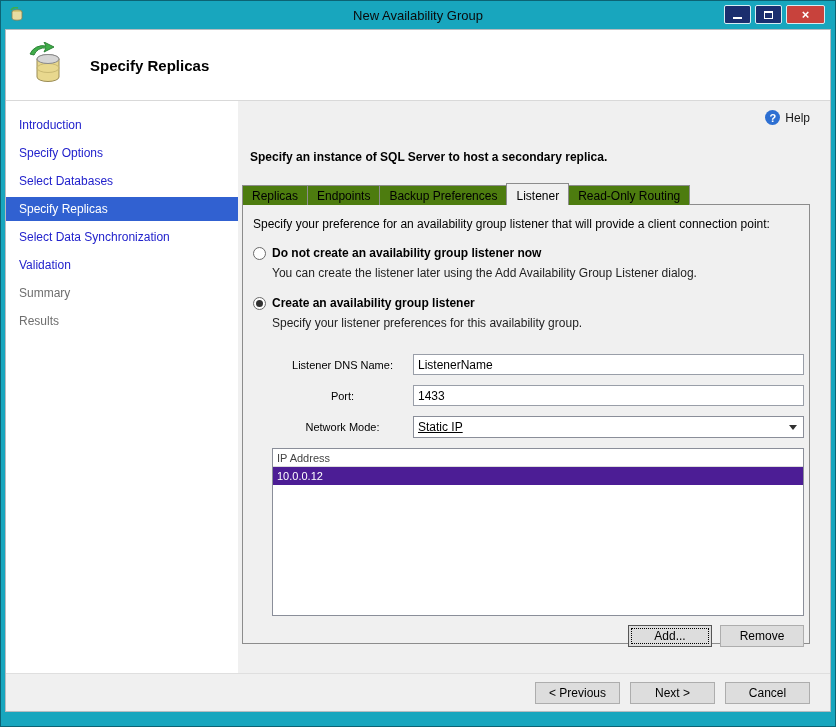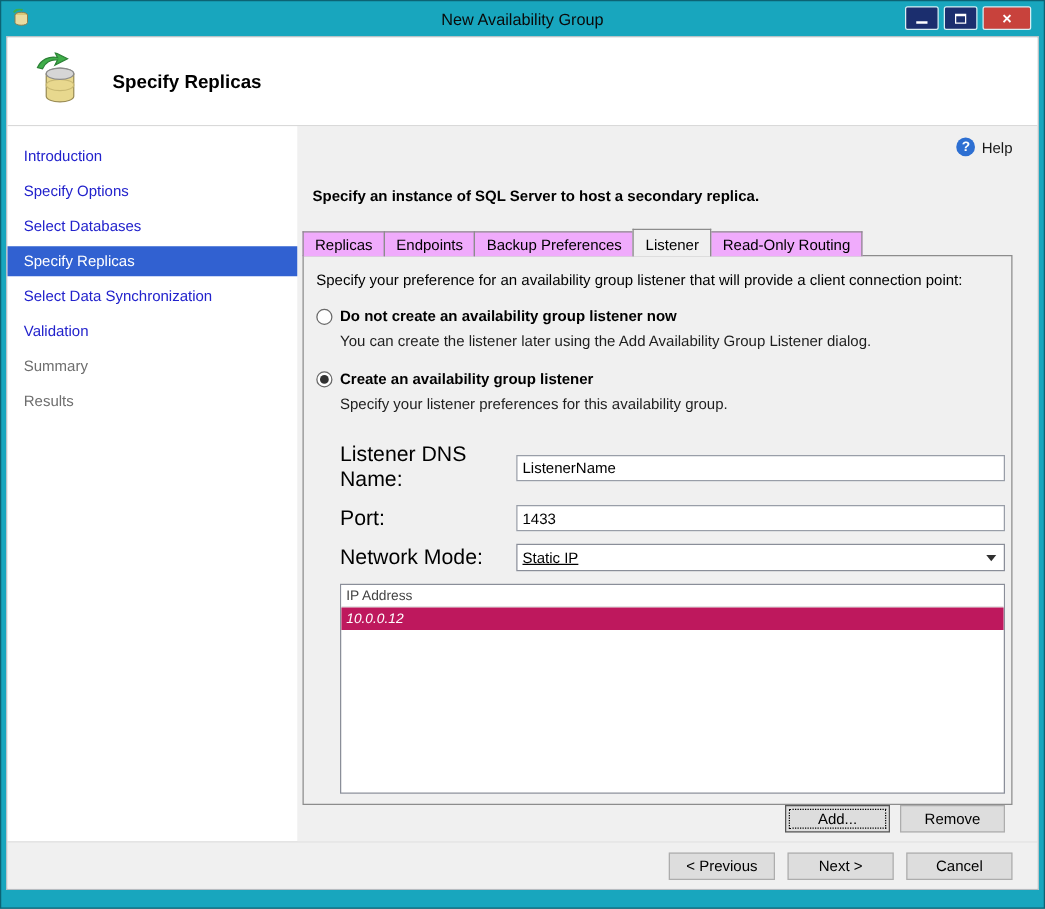--- a/index.html
+++ b/index.html
@@ -69,21 +69,21 @@
     font-size:11px; font-weight:bold; display:flex; align-items:center; justify-content:center;
   }
   .help-label { font-size:12px; color:#1A1A1A; }
 
   .instruction { font-size:12px; font-weight:bold; color:#000; margin:25px 0 0 8px; }
 
   
   .tabs { display:flex; margin:19px 0 0 0; position:relative; z-index:2; padding-left:0; }
   .tab {
     font-size:12px; color:#000; padding:3px 9px 2px 9px;
-    border:1px solid #8C8C8C; border-bottom:none; background:#f0abfc;
+    border:1px solid #8C8C8C; border-bottom:none; background:#4d7c0f;
     margin-right:-1px; cursor:pointer; height:20px; margin-top:2px;
   }
   .tab.active {
     background:#F0F0F0; height:22px; margin-top:0; padding-top:5px;
     position:relative; z-index:3;
   }
 
   .tab-panel {
     border:1px solid #8C8C8C; background:#F0F0F0;
     height:440px; margin-top:-1px; padding:8px 5px 4px 8px;
@@ -97,21 +97,21 @@
   .radio {
     width:13px; height:13px; border-radius:50%; border:1px solid #696969; background:#FEFEFE;
     margin-right:6px; flex:none; display:flex; align-items:center; justify-content:center;
   }
   .radio.checked::after { content:""; width:7px; height:7px; border-radius:50%; background:#313131; }
   .radio-label { font-size:12px; font-weight:bold; color:#000; }
   .radio-desc { font-size:12px; color:#1E1E1E; margin:6px 0 0 21px; }
 
   .form-row { display:flex; align-items:center; margin:10px 0 0 21px; }
   .form-row.first { margin-top:24px; }
-  .form-label { width:141px; font-size:17px; color:#000; flex:none; }
+  .form-label { width:141px; font-size:11px; color:#000; flex:none;text-align:center; }
   .text-input {
     flex:1; height:21px; border:1px solid #999EA8; background:#FFFFFF;
     font-family:"Liberation Sans", sans-serif; font-size:12px; padding:0 4px; color:#000;
   }
   .combobox {
     flex:1; height:22px; border:1px solid #8A8E99; background:#FFFFFF;
     display:flex; align-items:center; justify-content:space-between;
     padding:0 6px 0 4px; cursor:pointer;
   }
   .combo-value { font-size:12px; color:#000;text-decoration:underline; }
@@ -126,21 +126,21 @@
   }
   .ip-header {
     height:18px; background:#FFFFFF; border-bottom:1px solid #DCDCDC;
     font-size:11px; color:#444; display:flex; align-items:center; padding-left:4px;
     cursor:pointer;
   }
   .ip-row {
     height:18px; font-size:11px; display:flex; align-items:center; padding-left:4px;
     cursor:pointer; color:#000;
   }
-  .ip-row.selected { background:#be185d; color:#FFFFFF;font-style:italic; }
+  .ip-row.selected { background:#4c1d95; color:#FFFFFF; }
 
   .panel-buttons { display:flex; justify-content:flex-end; gap:8px; margin-top:9px; }
 
   .btn {
     min-width:84px; height:22px; background:#DDDDDD; border:1px solid #ADADAD;
     font-family:"Liberation Sans", sans-serif; font-size:12px; color:#000;
     cursor:pointer; padding:0 8px;
   }
   .btn.focused {
     border-color:#555555;

